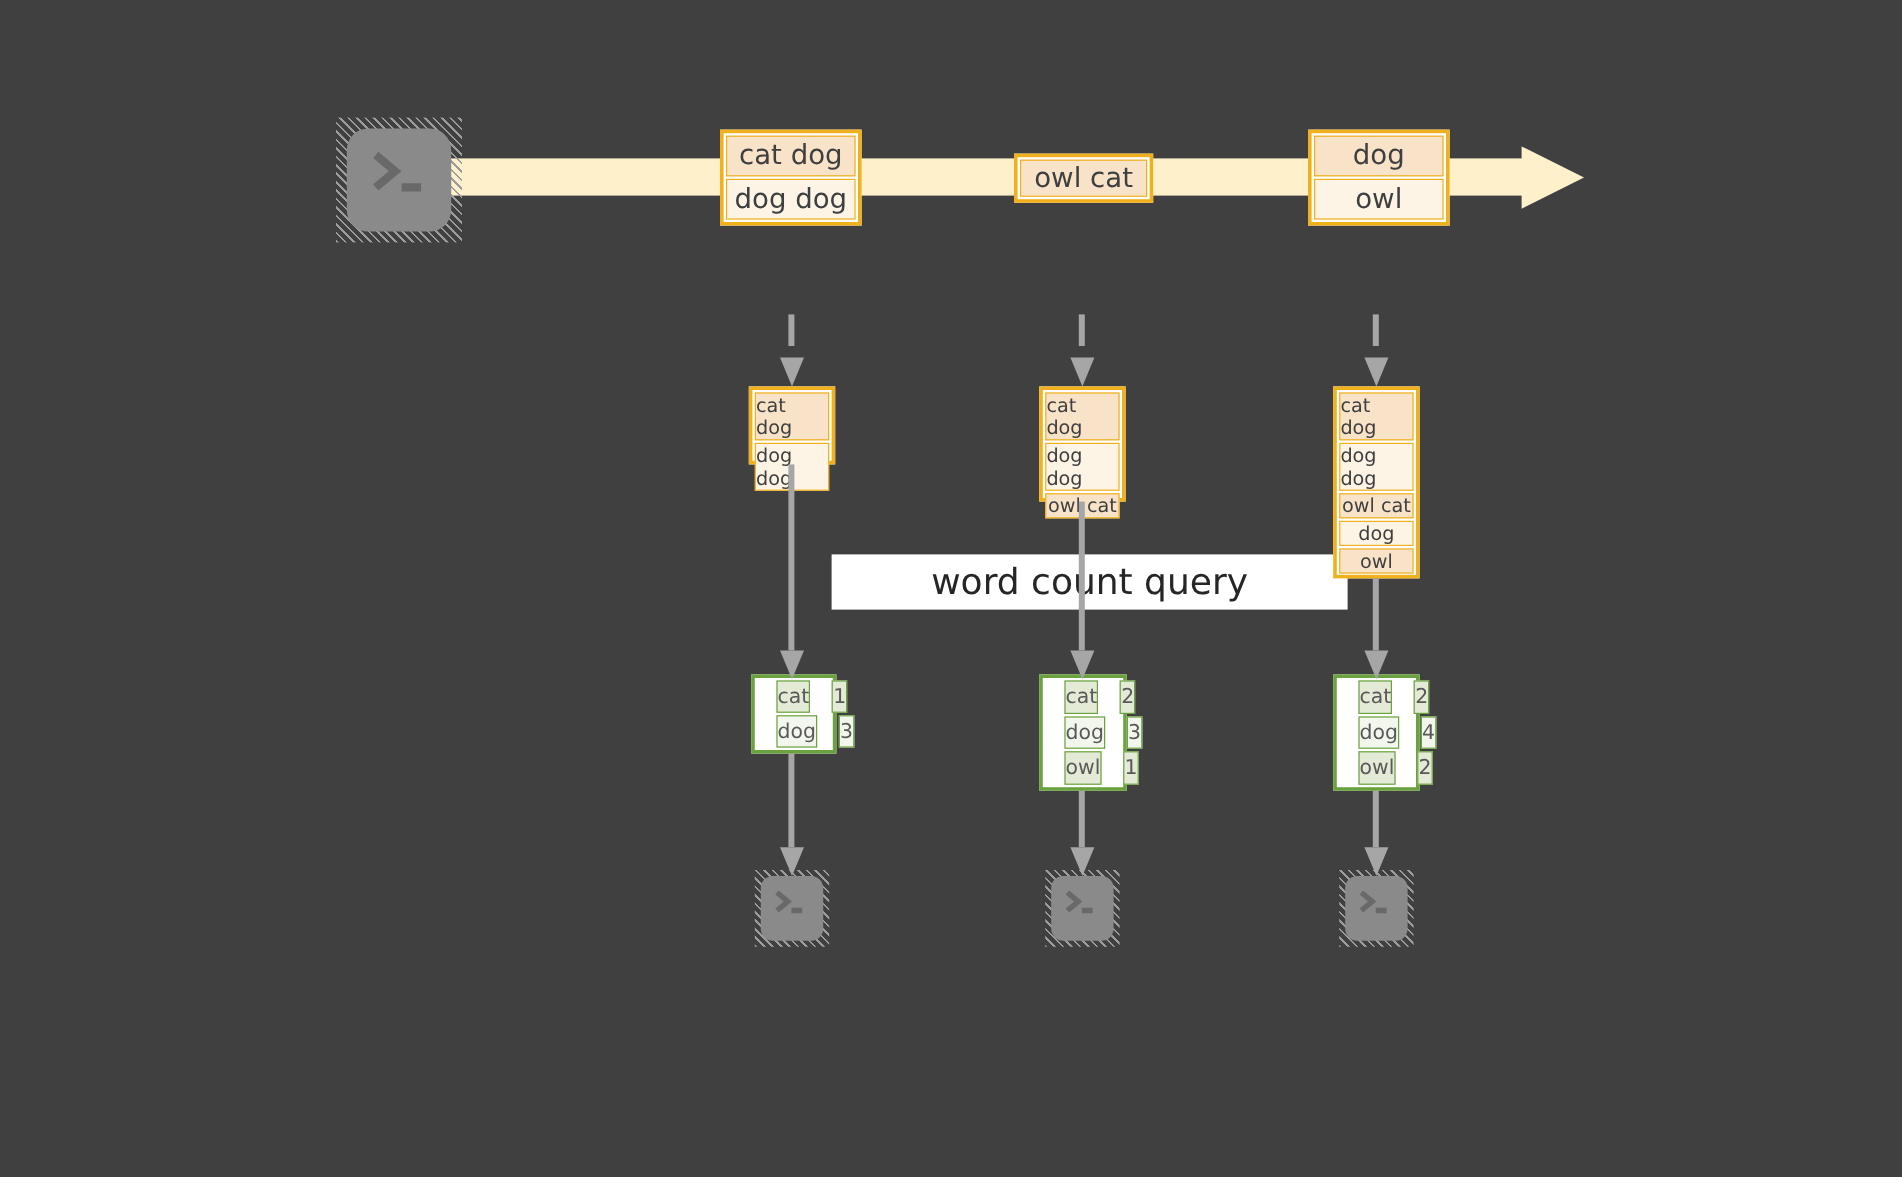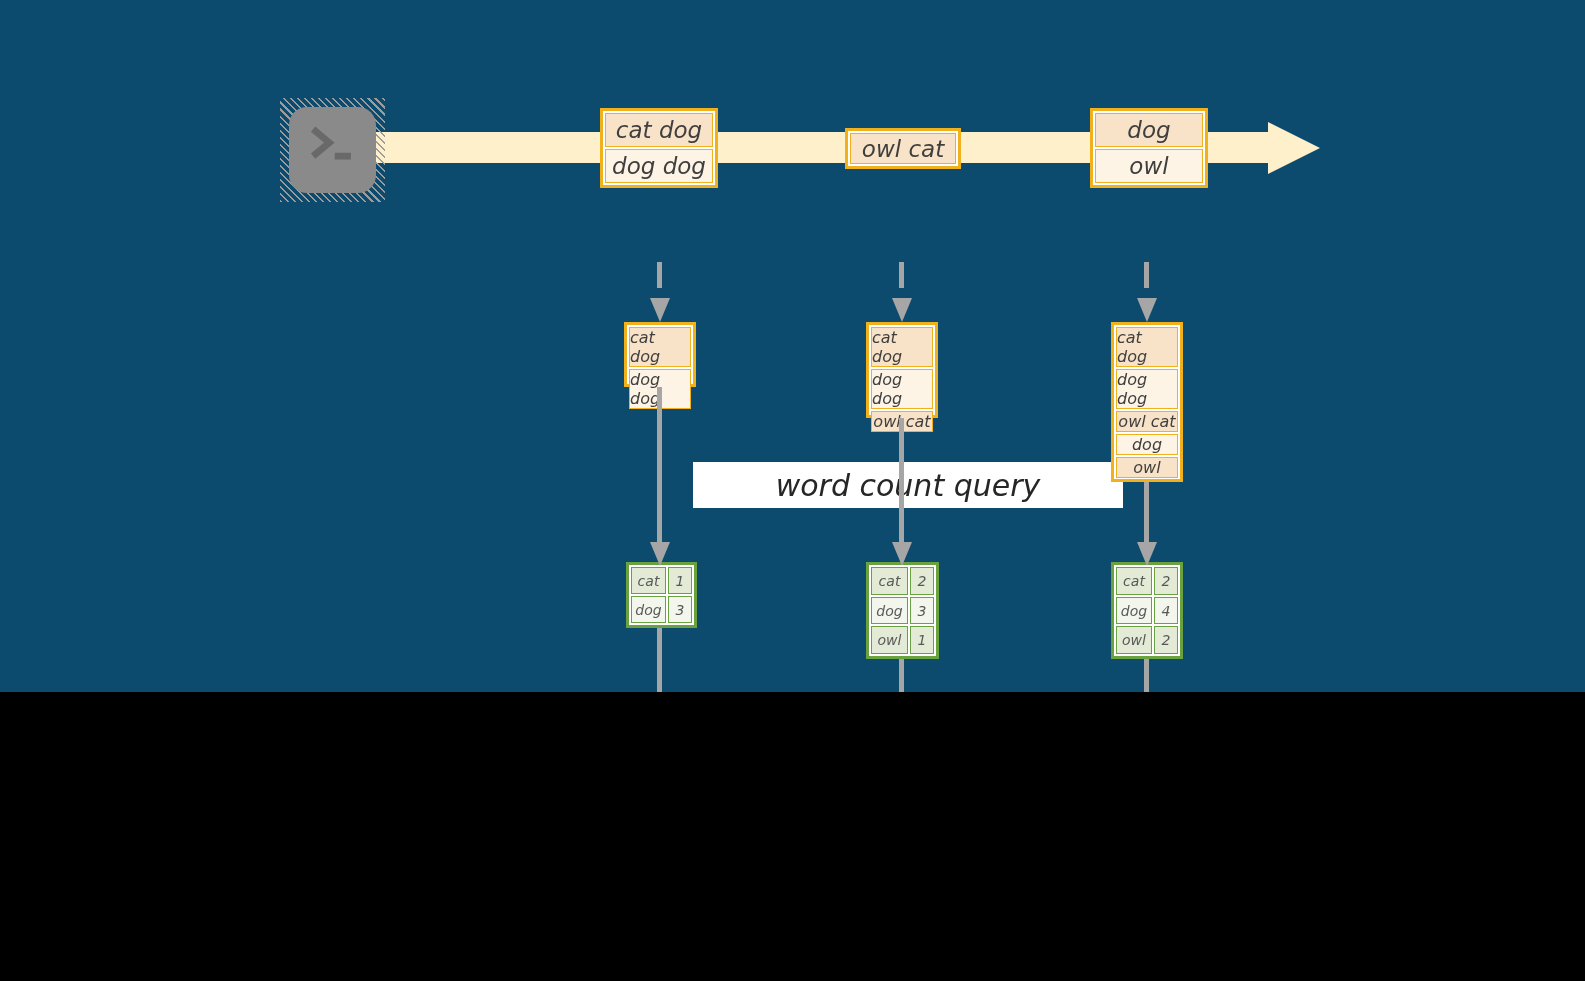--- a/index.html
+++ b/index.html
@@ -1,17 +1,17 @@
 <!DOCTYPE html>
 <html><head>
 <meta charset="utf-8">
 <style>
   html,body{margin:0;padding:0;background:#000;}
-  .canvas{position:relative;width:1585px;height:692px;background:#0c4a6e;overflow:hidden;
-          font-family:"DejaVu Sans","Liberation Sans",sans-serif;font-style:italic;}
+  .canvas{position:relative;width:1585px;height:981px;background:#404040;overflow:hidden;
+          font-family:"DejaVu Sans","Liberation Sans",sans-serif;}
 
   
   .beam-line{position:absolute;left:372px;top:132px;width:898px;height:31px;background:#fdf0cb;z-index:1;}
   .beam-head{position:absolute;left:1268px;top:122px;width:0;height:0;z-index:1;
              border-top:26px solid transparent;border-bottom:26px solid transparent;border-left:52px solid #fdf0cb;}
 
   
   .event-box{position:absolute;background:#fff;border:3px solid #f0b11d;box-sizing:border-box;
              display:flex;flex-direction:column;gap:2px;padding:2px;z-index:3;}
   .event-row{flex:1;border:1px solid #f0b11d;display:flex;align-items:center;justify-content:center;
@@ -19,21 +19,21 @@
   .event-box .event-row:nth-child(odd){background:#f8e3c8;}
   .event-box .event-row:nth-child(even){background:#fdf4e5;}
   .stream-font .event-row{font-size:23px;}
   .buffer-font .event-row{font-size:16px;}
 
   
   .count-table{position:absolute;background:#fff;border:3px solid #6aa23f;box-sizing:border-box;
                display:flex;flex-direction:column;gap:2px;padding:2px;z-index:3;}
   .count-row{flex:1;display:flex;gap:2px;}
   .count-cell{border:1px solid #6aa23f;display:flex;align-items:center;justify-content:center;
-              color:#595959;font-size:14px;}
+              color:#595959;font-size:17px;margin-left:16px;}
   .count-word{flex:1;}
   .count-val{width:22px;}
   .count-table .count-row:nth-child(odd) .count-cell{background:#e3ead6;}
   .count-table .count-row:nth-child(even) .count-cell{background:#f3f6ed;}
 
   
   .varrow-line{position:absolute;width:5px;background:#a6a6a6;z-index:4;}
   .varrow-dash{position:absolute;width:5px;z-index:4;
                background:repeating-linear-gradient(to bottom,#a6a6a6 0 26px,transparent 26px 40px);}
   .varrow-head{position:absolute;width:0;height:0;z-index:4;

